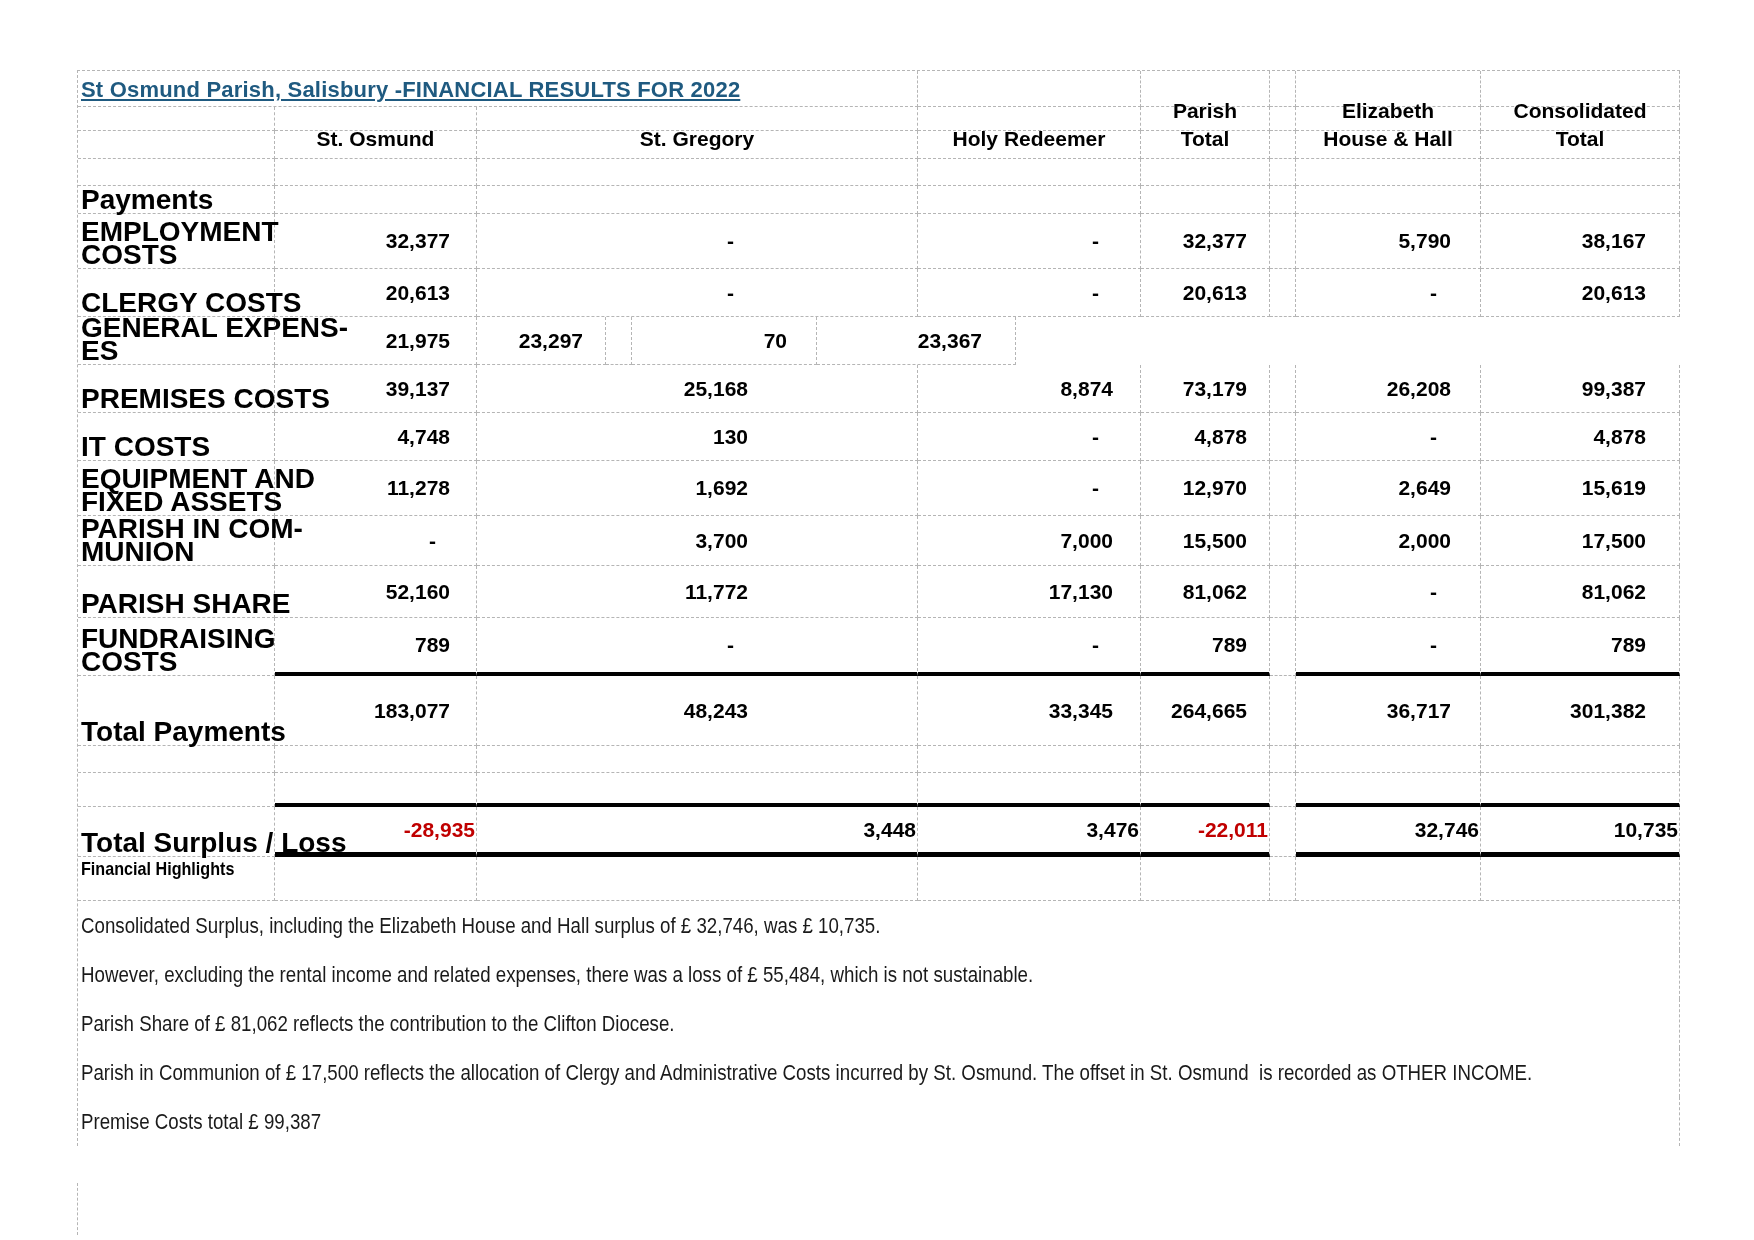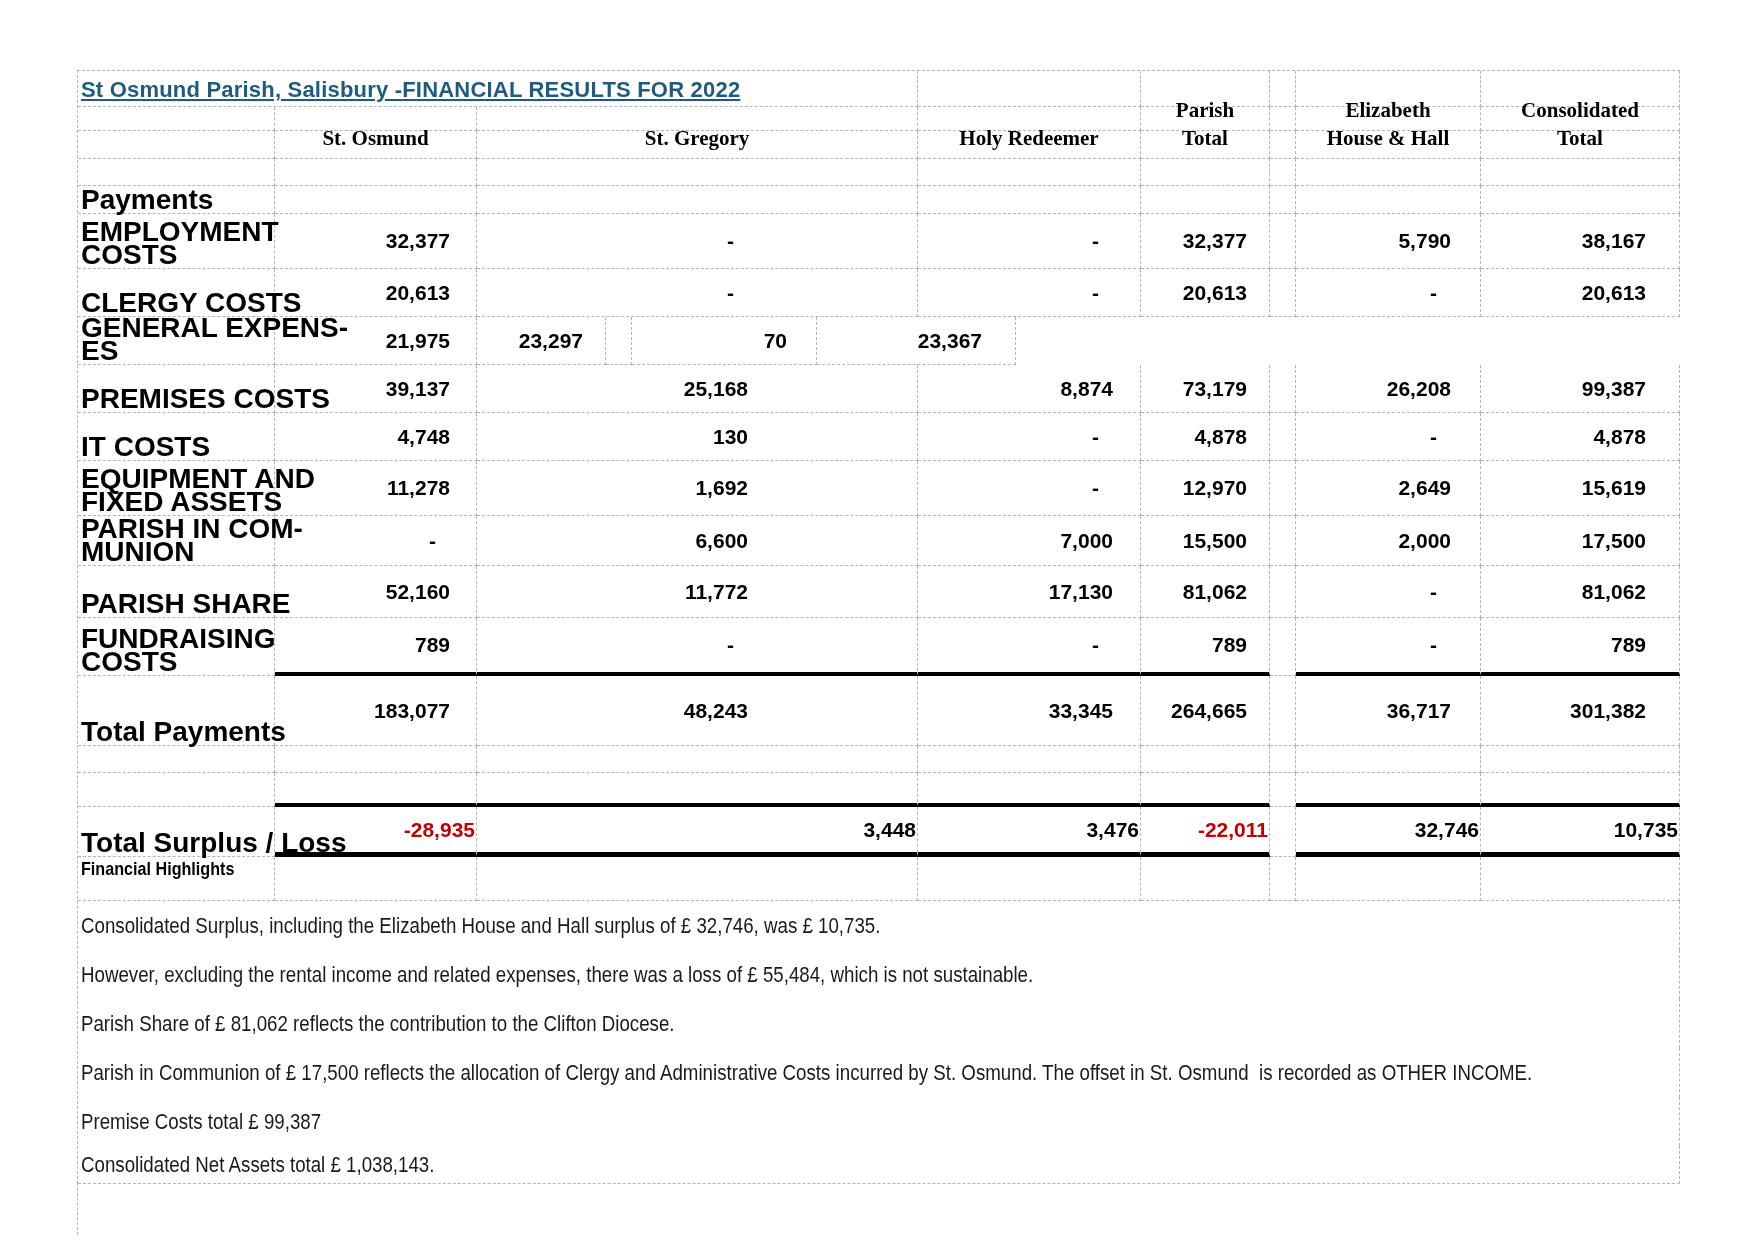--- a/index.html
+++ b/index.html
@@ -23,21 +23,21 @@
   .r-blank1{height:27px}.r-payments{height:28px}
   .r-h55{height:55px}.r-h48{height:48px}.r-h50{height:50px}.r-h52{height:52px}.r-h58{height:58px}
   .r-totalp{height:70px}.r-blank2{height:27px}.r-blank3{height:34px}
   .r-surplus{height:50px}.r-fh{height:44px}
   .r-hl{height:49px}.r-hl-last{height:38px}
   
   .title-cell{align-items:flex-end;padding:0 0 3px 3px;overflow:visible;}
   .title-text{font-size:22px;font-weight:700;color:var(--title);
               text-decoration:underline;white-space:pre;letter-spacing:.2px;}
   .hdr{align-items:flex-end;justify-content:center;font-weight:700;font-size:21px;
-       padding-bottom:7px;white-space:pre;overflow:visible;font-family:Liberation Serif, serif;}
+       padding-bottom:7px;white-space:pre;overflow:visible;}
   .lbl{align-items:flex-end;font-weight:700;font-size:28px;line-height:23px;
        padding:0 0 2px 3px;white-space:pre;overflow:visible;}
   .num{align-items:center;justify-content:flex-end;font-weight:700;font-size:21px;white-space:pre;}
   .pr1{padding-right:26px}.pr2{padding-right:169px}.pr3{padding-right:27px}
   .pr4{padding-right:22px}.pr6{padding-right:29px}.pr7{padding-right:33px}
   .pr-tight{padding-right:1px}
   .dash-gap{margin-right:14px;}
   .neg{color:var(--negative);}
   .bb-black4{border-bottom:4px solid var(--ink);}
   .bb-black5{border-bottom:5px solid var(--ink);}
@@ -163,21 +163,21 @@
       <div class="cell w3 num pr3"><span class="dash-gap">-</span></div>
       <div class="cell w4 num pr4"><span>12,970</span></div>
       <div class="cell w5"></div>
       <div class="cell w6 num pr6"><span>2,649</span></div>
       <div class="cell w7 num pr7"><span>15,619</span></div>
     </div>
     <div class="row r-h50">
       <div class="cell w0 lbl"><span>PARISH IN COM-
 MUNION</span></div>
       <div class="cell w1 num pr1"><span class="dash-gap">-</span></div>
-      <div class="cell w2 num pr2"><span>6,600</span></div>
+      <div class="cell w2 num pr2"><span>3,700</span></div>
       <div class="cell w3 num pr3"><span>7,000</span></div>
       <div class="cell w4 num pr4"><span>15,500</span></div>
       <div class="cell w5"></div>
       <div class="cell w6 num pr6"><span>2,000</span></div>
       <div class="cell w7 num pr7"><span>17,500</span></div>
     </div>
     <div class="row r-h52">
       <div class="cell w0 lbl"><span>PARISH SHARE</span></div>
       <div class="cell w1 num pr1"><span>52,160</span></div>
       <div class="cell w2 num pr2"><span>11,772</span></div>
@@ -268,19 +268,14 @@
     <div class="row r-hl">
       <div class="cell whl hl-cell">
         <span class="hl-text">Parish in Communion of £ 17,500 reflects the allocation of Clergy and Administrative Costs incurred by St. Osmund. The offset in St. Osmund  is recorded as OTHER INCOME.</span>
       </div>
     </div>
     <div class="row r-hl">
       <div class="cell whl hl-cell">
         <span class="hl-text">Premise Costs total £ 99,387</span>
       </div>
     </div>
-    <div class="row r-hl-last">
-      <div class="cell whl hl-cell">
-        <span class="hl-text">Consolidated Net Assets total £ 1,038,143.</span>
-      </div>
-    </div>
   </div>
 <div id="left-edge-ext"></div>
 
 </body></html>

